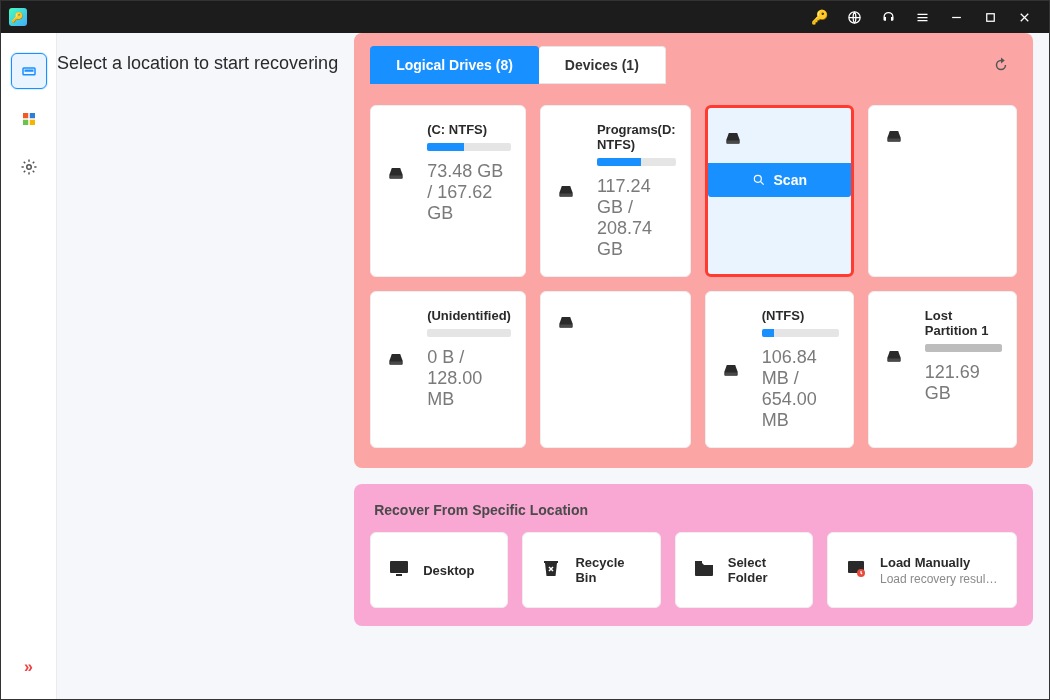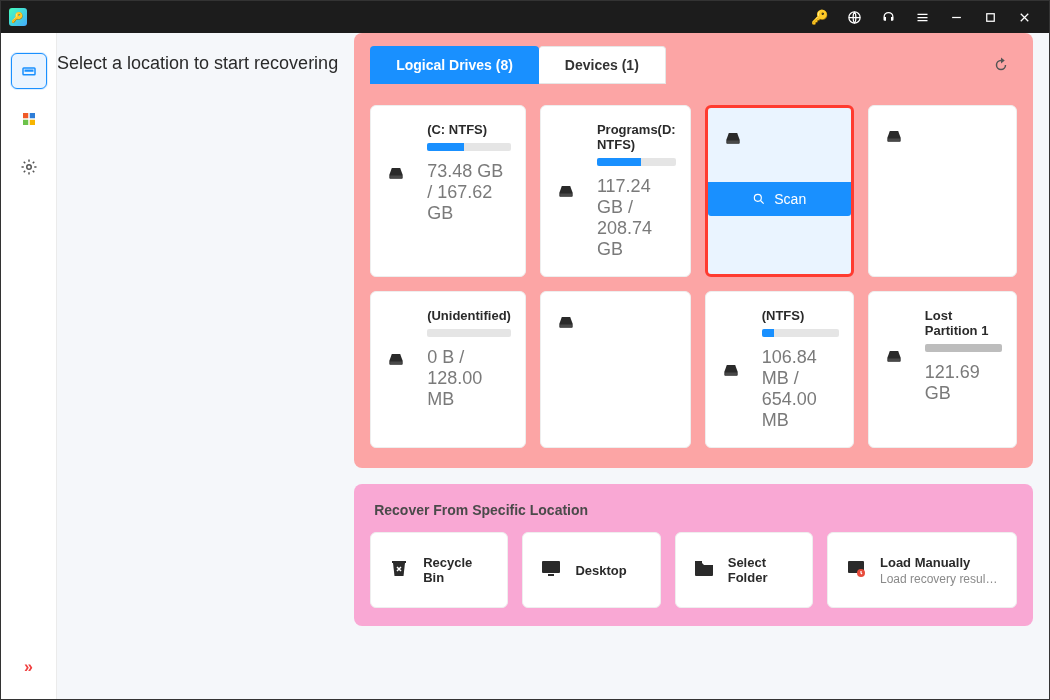--- a/index.html
+++ b/index.html
@@ -36,21 +36,21 @@
 .card-inner{display:flex;align-items:center;gap:20px}
 .drive-icon{margin-top:4px}
 .drive-icon svg{width:22px;height:20px}
 .card-body{flex:1}
 .drive-name{font-size:13px;font-weight:700;color:#2a2a2a;margin-bottom:6px}
 .bar{height:8px;background:#e5e5e5;border-radius:2px;overflow:hidden;margin-bottom:10px;display:flex;gap:2px}
 .bar-fill{height:100%;background:#1990ff}
 .bar-seg{height:100%}
 .bar-gray{background:#bdbdbd}
 .drive-size{font-size:18px;color:#7a7a7a}
-.scan-btn{margin:30px -14px 0 -14px;height:34px;background:#1990ff;color:#fff;display:flex;align-items:center;justify-content:center;gap:8px;font-size:14px;font-weight:400;border-radius:0 0 3px 3px;cursor:pointer}
+.scan-btn{margin:11px -14px 0 -14px;height:34px;background:#1990ff;color:#fff;display:flex;align-items:center;justify-content:center;gap:8px;font-size:14px;font-weight:700;border-radius:0 0 3px 3px;cursor:pointer}
 .scan-btn svg{width:14px;height:14px;fill:#fff}
 .section2{background:#f9a8d4;border-radius:8px;margin-top:16px;padding:14px 16px 18px 16px}
 .section2-title{font-size:14px;font-weight:700;color:#4a4a4a;margin:4px 4px 14px 4px}
 .loc-grid{display:grid;grid-template-columns:repeat(4,1fr);gap:14px}
 .loc-card{background:#fff;border:1px solid #eee;border-radius:6px;padding:20px 16px;display:flex;align-items:center;gap:12px;cursor:pointer;min-height:76px}
 .loc-icon svg{width:24px;height:24px}
 .loc-label{font-size:13px;font-weight:700;color:#2a2a2a}
 .loc-sub{font-size:12px;color:#8a8a8a;margin-top:2px;white-space:nowrap;overflow:hidden;text-overflow:ellipsis;max-width:120px}
 </style>
 </head>
@@ -244,39 +244,39 @@
                 </div>
               </div>
             </div>
         </div>
 
         <div class="section2">
           <div class="section2-title">Recover From Specific Location</div>
           <div class="loc-grid" id="loc-grid">
               <div class="loc-card">
                 <div class="loc-icon"><svg viewBox="0 0 24 24">
+                    <rect x="3" y="5" width="18" height="12" rx="1" fill="#2a2a2a"></rect>
+                    <rect x="9" y="18" width="6" height="2" fill="#2a2a2a"></rect>
+                  </svg></div>
+                <div>
+                  <div class="loc-label">Desktop</div>
+                </div>
+              </div>
+              <div class="loc-card">
+                <div class="loc-icon"><svg viewBox="0 0 24 24">
                     <path d="M6 7h12l-1.5 13h-9L6 7z" fill="#2a2a2a"></path>
                     <rect x="5" y="5" width="14" height="2" fill="#2a2a2a"></rect>
                     <path d="M10 11l4 4M14 11l-4 4" stroke="#fff" stroke-width="1.5"></path>
                   </svg></div>
                 <div>
                   <div class="loc-label">Recycle Bin</div>
                 </div>
               </div>
               <div class="loc-card">
                 <div class="loc-icon"><svg viewBox="0 0 24 24">
-                    <rect x="3" y="5" width="18" height="12" rx="1" fill="#2a2a2a"></rect>
-                    <rect x="9" y="18" width="6" height="2" fill="#2a2a2a"></rect>
-                  </svg></div>
-                <div>
-                  <div class="loc-label">Desktop</div>
-                </div>
-              </div>
-              <div class="loc-card">
-                <div class="loc-icon"><svg viewBox="0 0 24 24">
                     <path d="M3 7h7l2 2h9v10a1 1 0 01-1 1H4a1 1 0 01-1-1V7z" fill="#2a2a2a"></path>
                     <rect x="3" y="5" width="7" height="3" fill="#2a2a2a"></rect>
                   </svg></div>
                 <div>
                   <div class="loc-label">Select Folder</div>
                 </div>
               </div>
               <div class="loc-card">
                 <div class="loc-icon"><svg viewBox="0 0 24 24">
                     <rect x="4" y="5" width="16" height="12" rx="1" fill="#2a2a2a"></rect>

